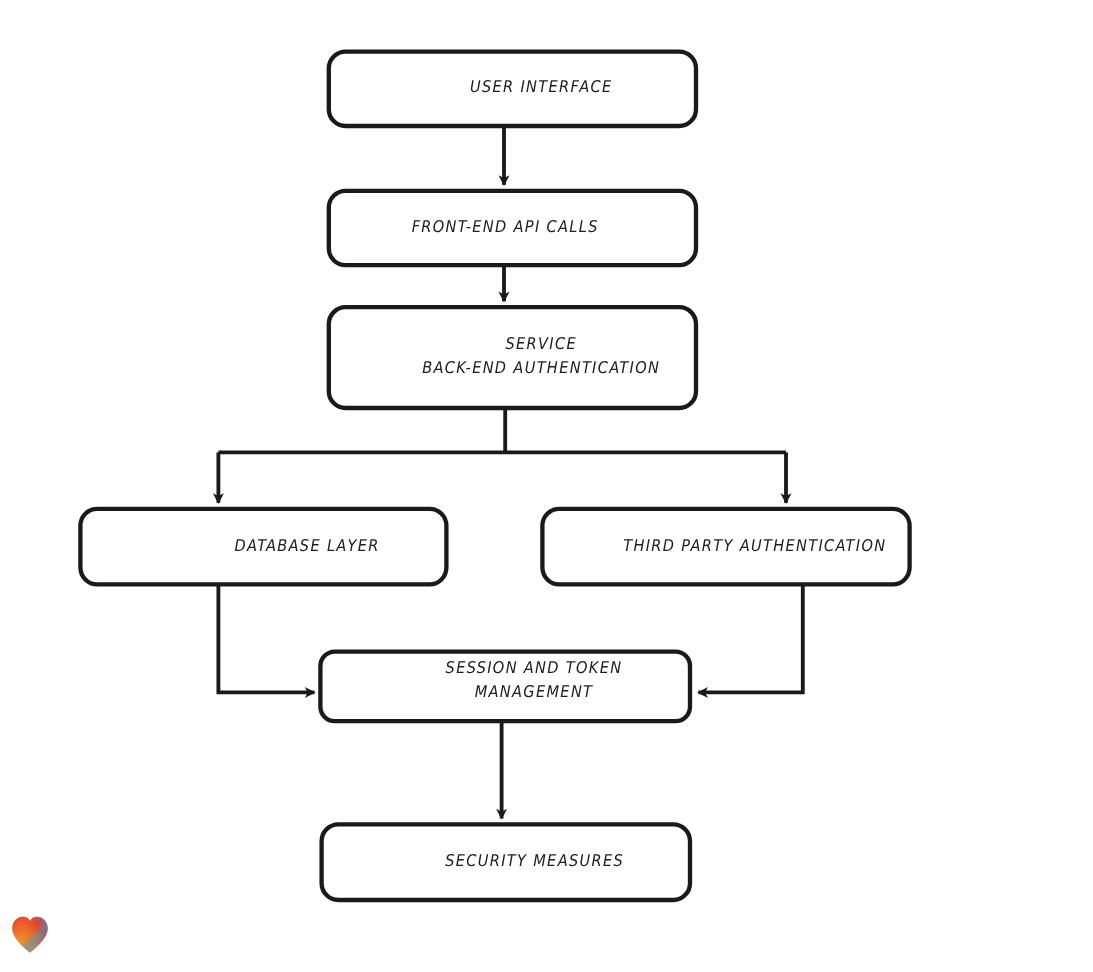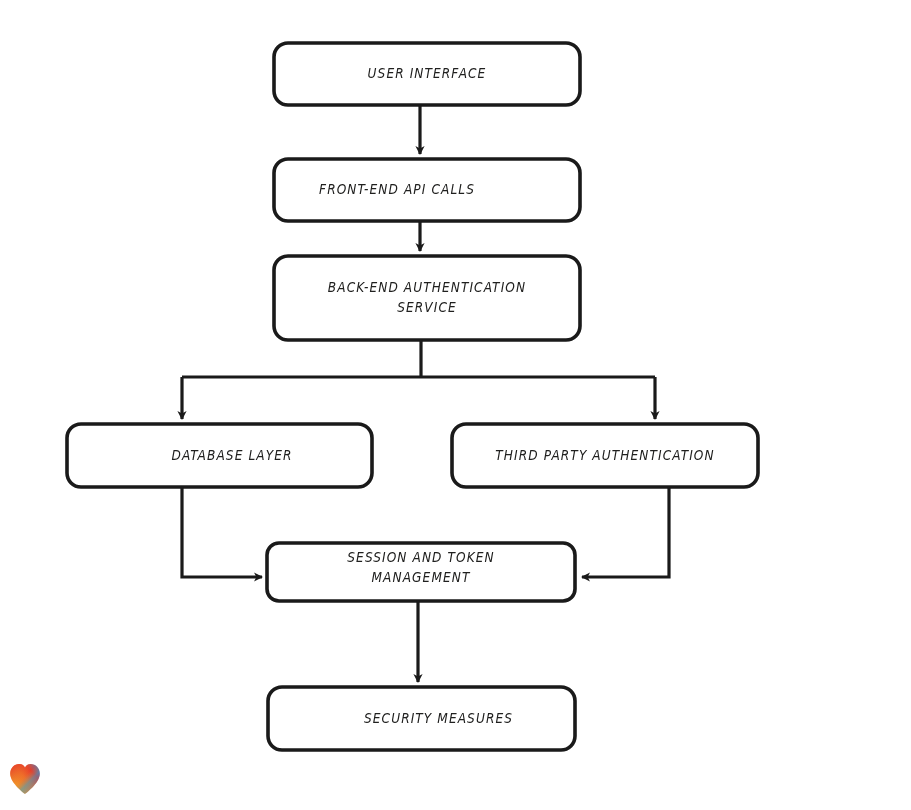--- a/index.html
+++ b/index.html
@@ -29,20 +29,21 @@
     font-family: "DejaVu Sans", sans-serif;
     font-size: 13.5px;
     letter-spacing: 1.1px;
     color: #20201f;
     font-weight: 500;
     line-height: 1.45;
     font-style: italic;
     pointer-events: none;
     text-transform: uppercase;
     font-stretch: semi-condensed;
+    padding-left: 24px;
   }
   .node-label span { display: block; }
 </style>
 </head>
 <body>
 
 <svg id="canvas" viewBox="0 0 911 810" xmlns="http://www.w3.org/2000/svg">
   <defs>
     <marker id="arrowhead" markerWidth="14" markerHeight="14" refX="9.2" refY="5" orient="auto" markerUnits="userSpaceOnUse">
       <path d="M1.2,0.4 L10.2,5 L1.2,9.6 L3.6,5 Z" fill="#1a1a1a"></path>
@@ -107,22 +108,22 @@
 </div>
 
 <div class="node-label" style="left:274px; top:159px; width:246px; height:62px;">
   <div>
       <span>FRONT-END API CALLS</span>
     </div>
 </div>
 
 <div class="node-label" style="left:274px; top:256px; width:306px; height:84px;">
   <div>
+    <span>SERVICE</span>
     <span>BACK-END AUTHENTICATION</span>
-    <span>SERVICE</span>
   </div>
 </div>
 
 <div class="node-label" style="left:67px; top:424px; width:330px; height:63px;">
   <div>
       <span>DATABASE LAYER</span>
     </div>
 </div>
 
 <div class="node-label" style="left:452px; top:424px; width:306px; height:63px;border-radius:12px;">
@@ -131,17 +132,17 @@
     </div>
 </div>
 
 <div class="node-label" style="left:267px; top:543px; width:308px; height:50px;">
   <div>
     <span>SESSION AND TOKEN</span>
     <span>MANAGEMENT</span>
   </div>
 </div>
 
-<div class="node-label" style="left:268px; top:687px; width:307px; height:63px;margin-left:17px;">
+<div class="node-label" style="left:268px; top:687px; width:307px; height:63px;">
   <div>
       <span>SECURITY MEASURES</span>
     </div>
 </div>
 
 </body></html>

